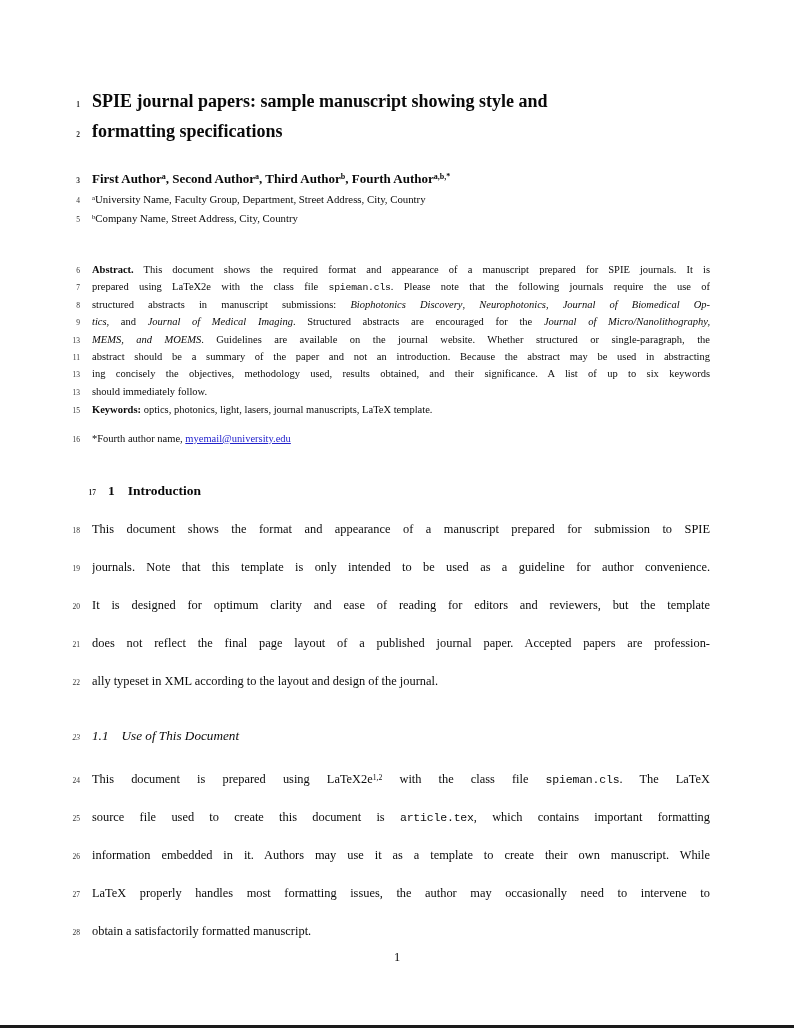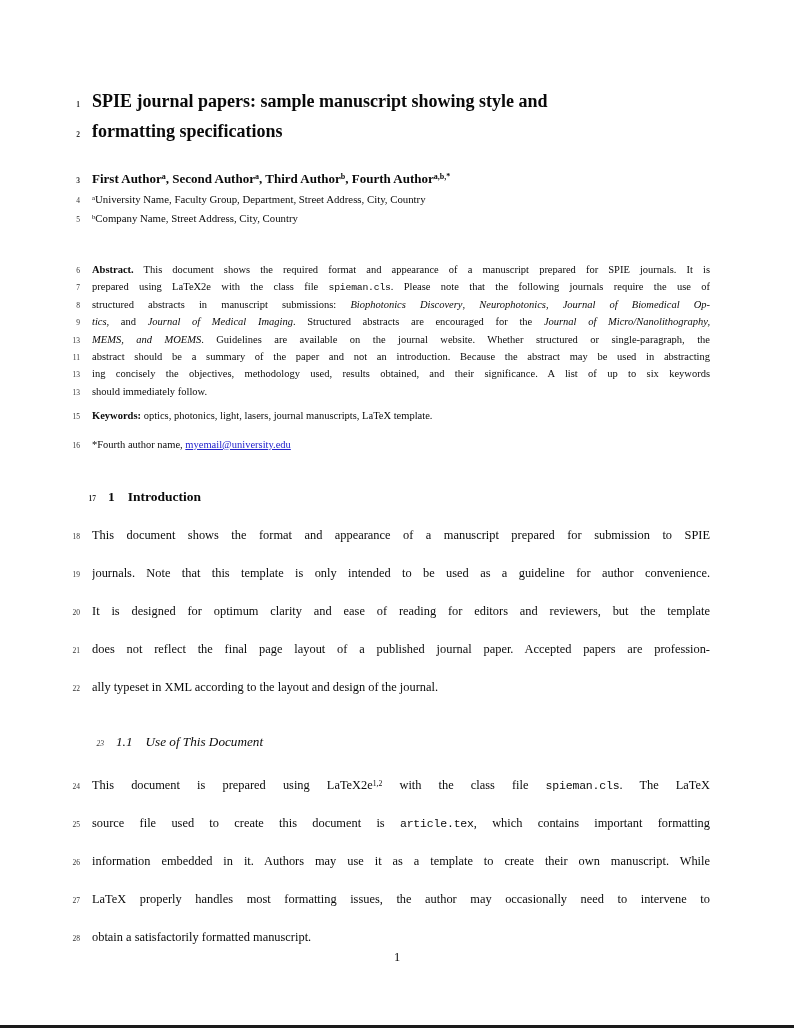--- a/index.html
+++ b/index.html
@@ -32,24 +32,24 @@
     white-space: normal;
     text-align: justify;
     text-align-last: justify;
     overflow: hidden;
   }
 
   .block-title      { font-size: 18px;   line-height: 26px; font-weight: bold; }
   .block-authors    { font-size: 13px;   line-height: 17px; font-weight: bold; margin-top: 22px; }
   .block-affiliations { font-size: 10.8px; line-height: 16.5px; margin-top: 2px; }
   .block-abstract   { font-size: 10.5px; line-height: 16.4px; margin-top: 34px; }
-  .block-keywords   { font-size: 10.5px; line-height: 16.4px; margin-top: 7px; }
+  .block-keywords   { font-size: 10.5px; line-height: 16.4px; margin-top: 1px; }
   .block-footnote   { font-size: 10.5px; line-height: 16.4px; margin-top: 11px; }
   .block-section    { font-size: 13.5px; line-height: 18px; font-weight: bold; margin-top: 34px; padding-left: 16px; }
-  .block-subsection { font-size: 13.2px; line-height: 18px; font-style: italic; margin-top: 26px; padding-left: 24px; }
+  .block-subsection { font-size: 13.2px; line-height: 18px; font-style: italic; margin-top: 26px; }
   .block-paragraph  { font-size: 12.4px; line-height: 37px; margin-top: 9px; }
   .block-subsection + .block-paragraph { margin-top: 14px; }
 
   .seg-b { font-weight: bold; }
   .seg-i { font-style: italic; }
   .seg-m { font-family: "Liberation Mono", "DejaVu Sans Mono", monospace; font-size: 93%; letter-spacing: -0.2px; }
   .seg-sup { font-size: 62%; position: relative; top: -0.45em; }
   .seg-secnum { margin-right: 13px; }
   .seg-link { text-decoration: underline; }
   a.seg-link { cursor: pointer; text-align: center; }

